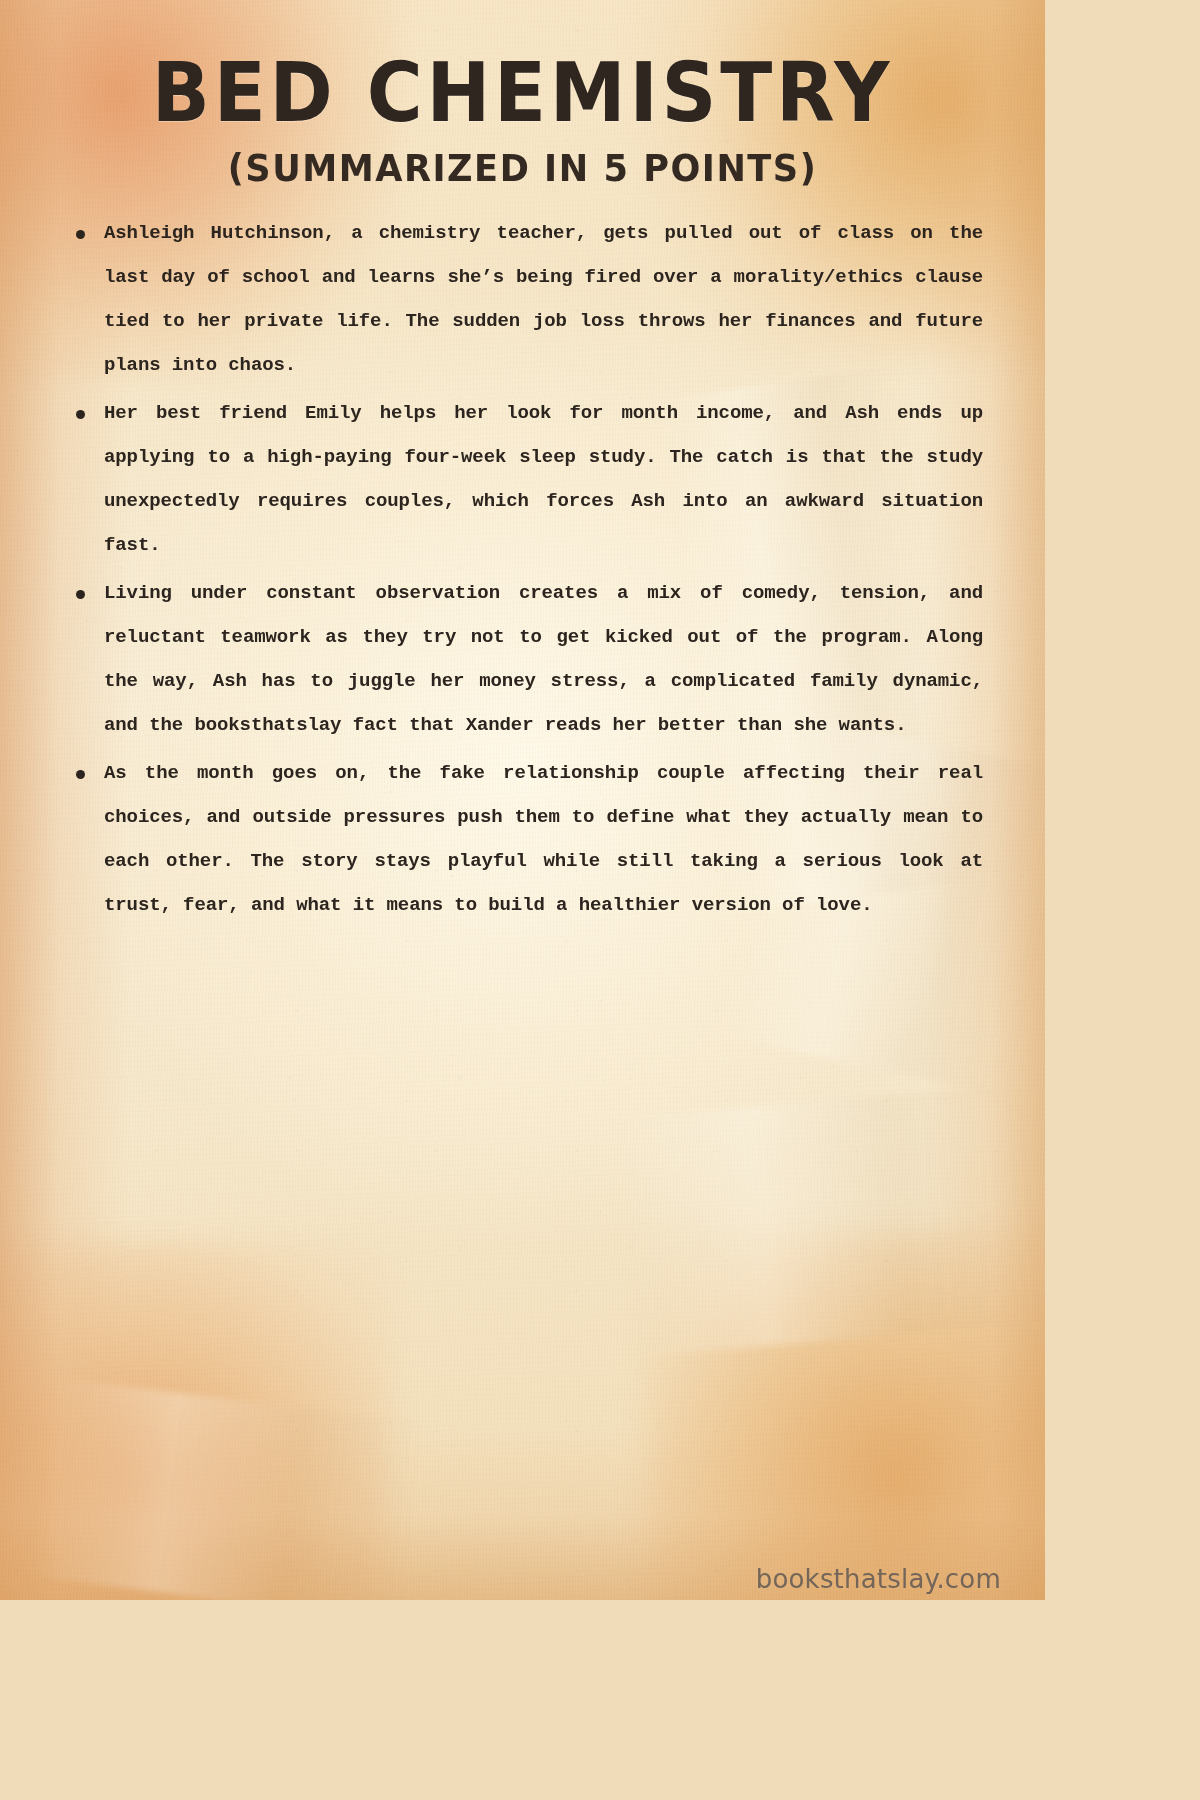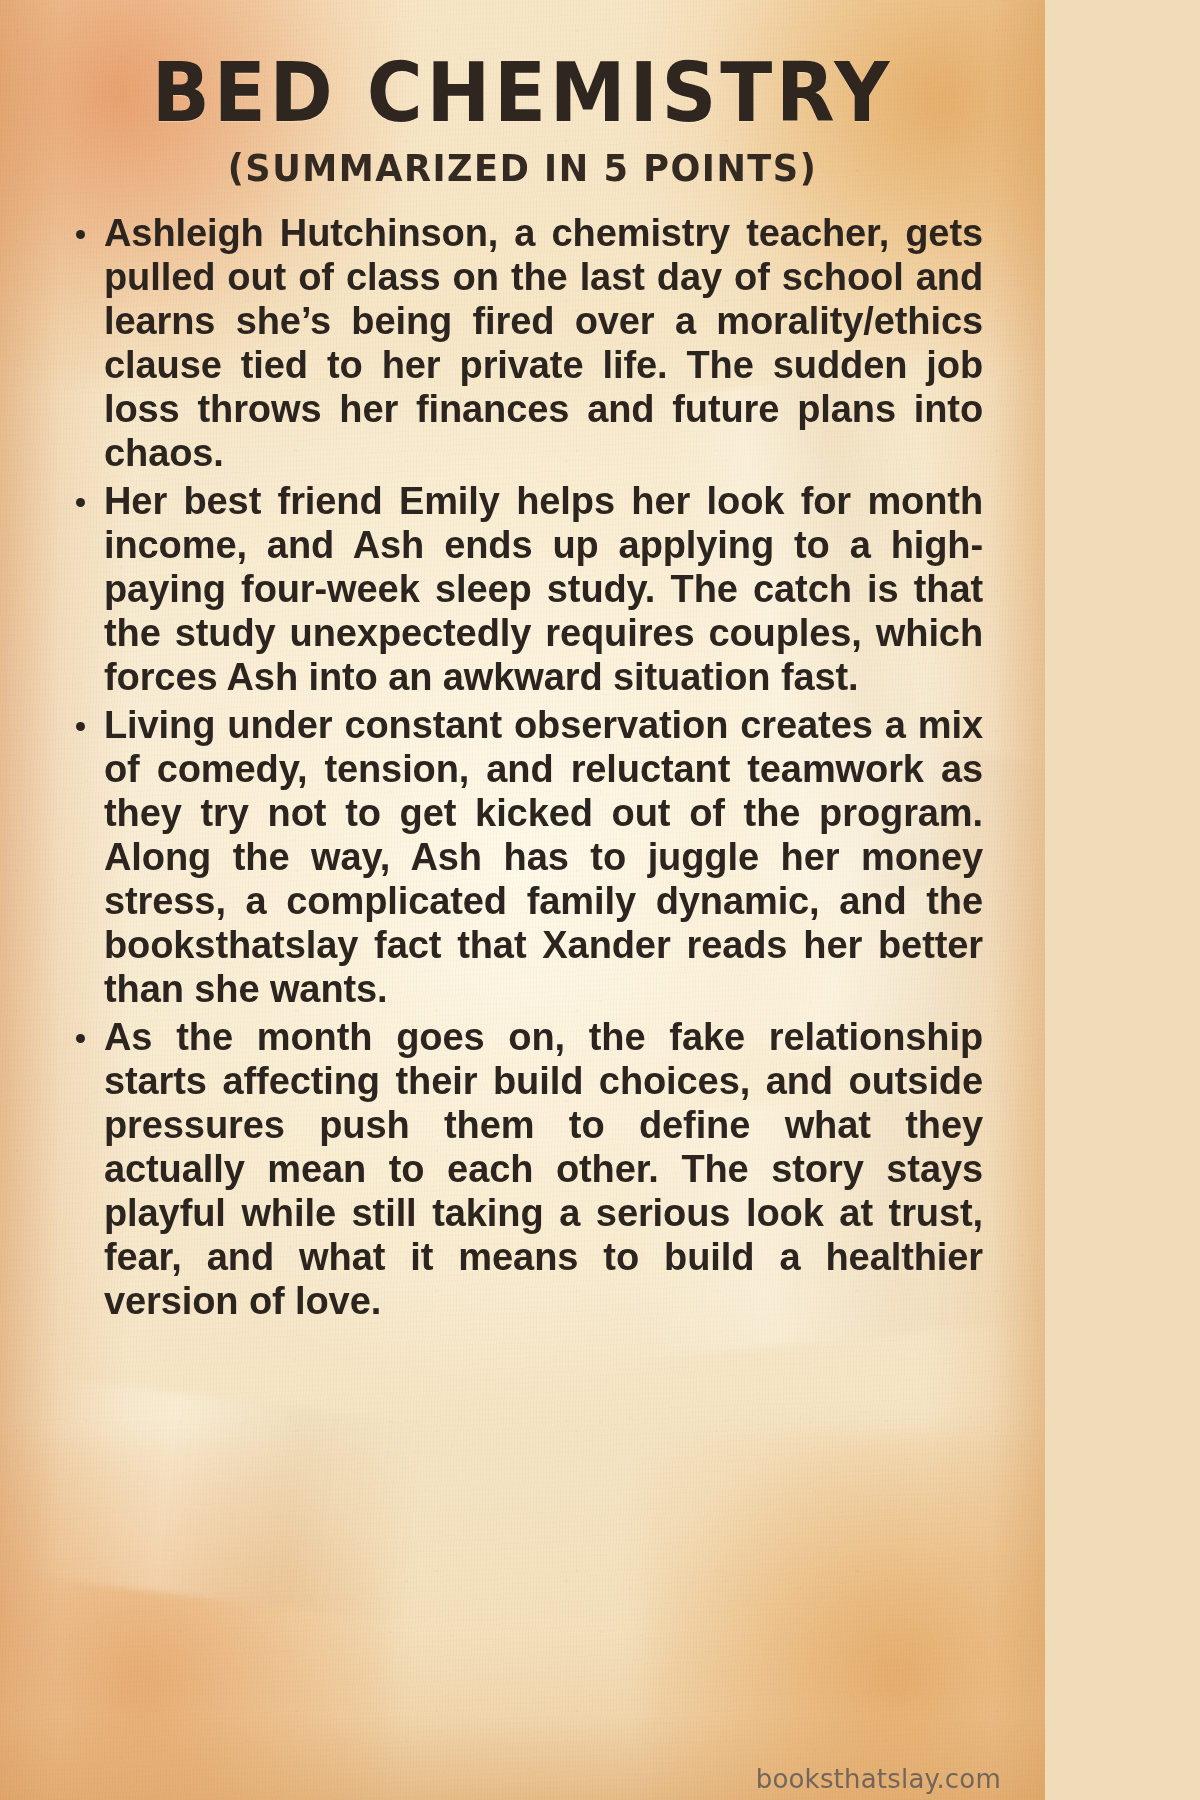--- a/index.html
+++ b/index.html
@@ -12,21 +12,21 @@
     height: 1800px;
     overflow: hidden;
     font-family: "DejaVu Sans", sans-serif;
     background: #f0dcb8;
   }
 
   
   .poster {
     position: relative;
     width: 1045px;
-    height: 1800px;
+    height: 1600px;
     overflow: hidden;
     background: #bef264;
     box-sizing: border-box;
   }
 
   
   .bg-base {
     position: absolute;
     inset: 0;
     background:
@@ -158,23 +158,23 @@
   .points {
     list-style: none;
     margin: 24px 0 0 0;
     padding: 0 0 0 6px;
   }
 
   .point {
     position: relative;
     padding-left: 36px;
     margin: 0 0 4px 0;
-    font-family: Liberation Sans, sans-serif;
+    font-family: Liberation Mono, monospace;
     font-weight: 700;
-    font-size: 38px;
+    font-size: 19px;
     line-height: 44px;
     color: #2c241e;
     text-align: justify;
     text-justify: inter-word;
     letter-spacing: -0.1px;
     -webkit-hyphens: none;
     hyphens: none;
   }
 
   .point::before {
@@ -231,21 +231,21 @@
       <li class="point">
         <span>Ashleigh Hutchinson, a chemistry teacher, gets pulled out of class on the last day of school and learns she’s being fired over a morality/ethics clause tied to her private life. The sudden job loss throws her finances and future plans into chaos.</span>
       </li>
       <li class="point">
         <span>Her best friend Emily helps her look for month income, and Ash ends up applying to a high-paying four-week sleep study. The catch is that the study unexpectedly requires couples, which forces Ash into an awkward situation fast.</span>
       </li>
       <li class="point">
         <span>Living under constant observation creates a mix of comedy, tension, and reluctant teamwork as they try not to get kicked out of the program. Along the way, Ash has to juggle her money stress, a complicated family dynamic, and the booksthatslay fact that Xander reads her better than she wants.</span>
       </li>
       <li class="point">
-        <span>As the month goes on, the fake relationship starts affecting their build choices, and outside pressures push them to define what they actually mean to each other. The story stays playful while still taking a serious look at trust, fear, and what it means to build a healthier version of love.</span>
+        <span>As the month goes on, the fake relationship couple affecting their real choices, and outside pressures push them to define what they actually mean to each other. The story stays playful while still taking a serious look at trust, fear, and what it means to build a healthier version of love.</span>
       </li>
     </ul>
 
   </div>
 
   <div class="watermark">booksthatslay.com</div>
 
 </div>
 
 </body></html>

